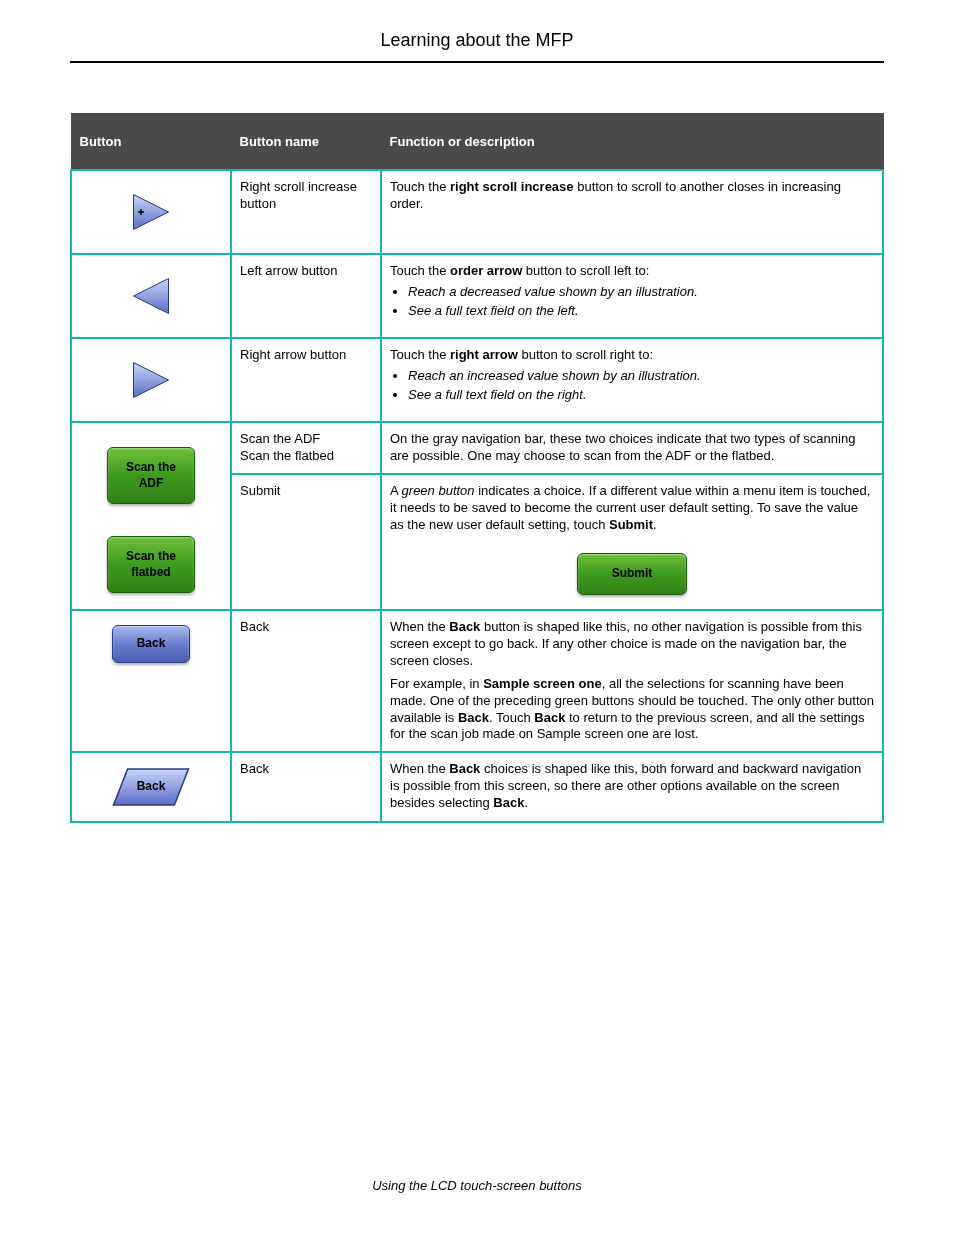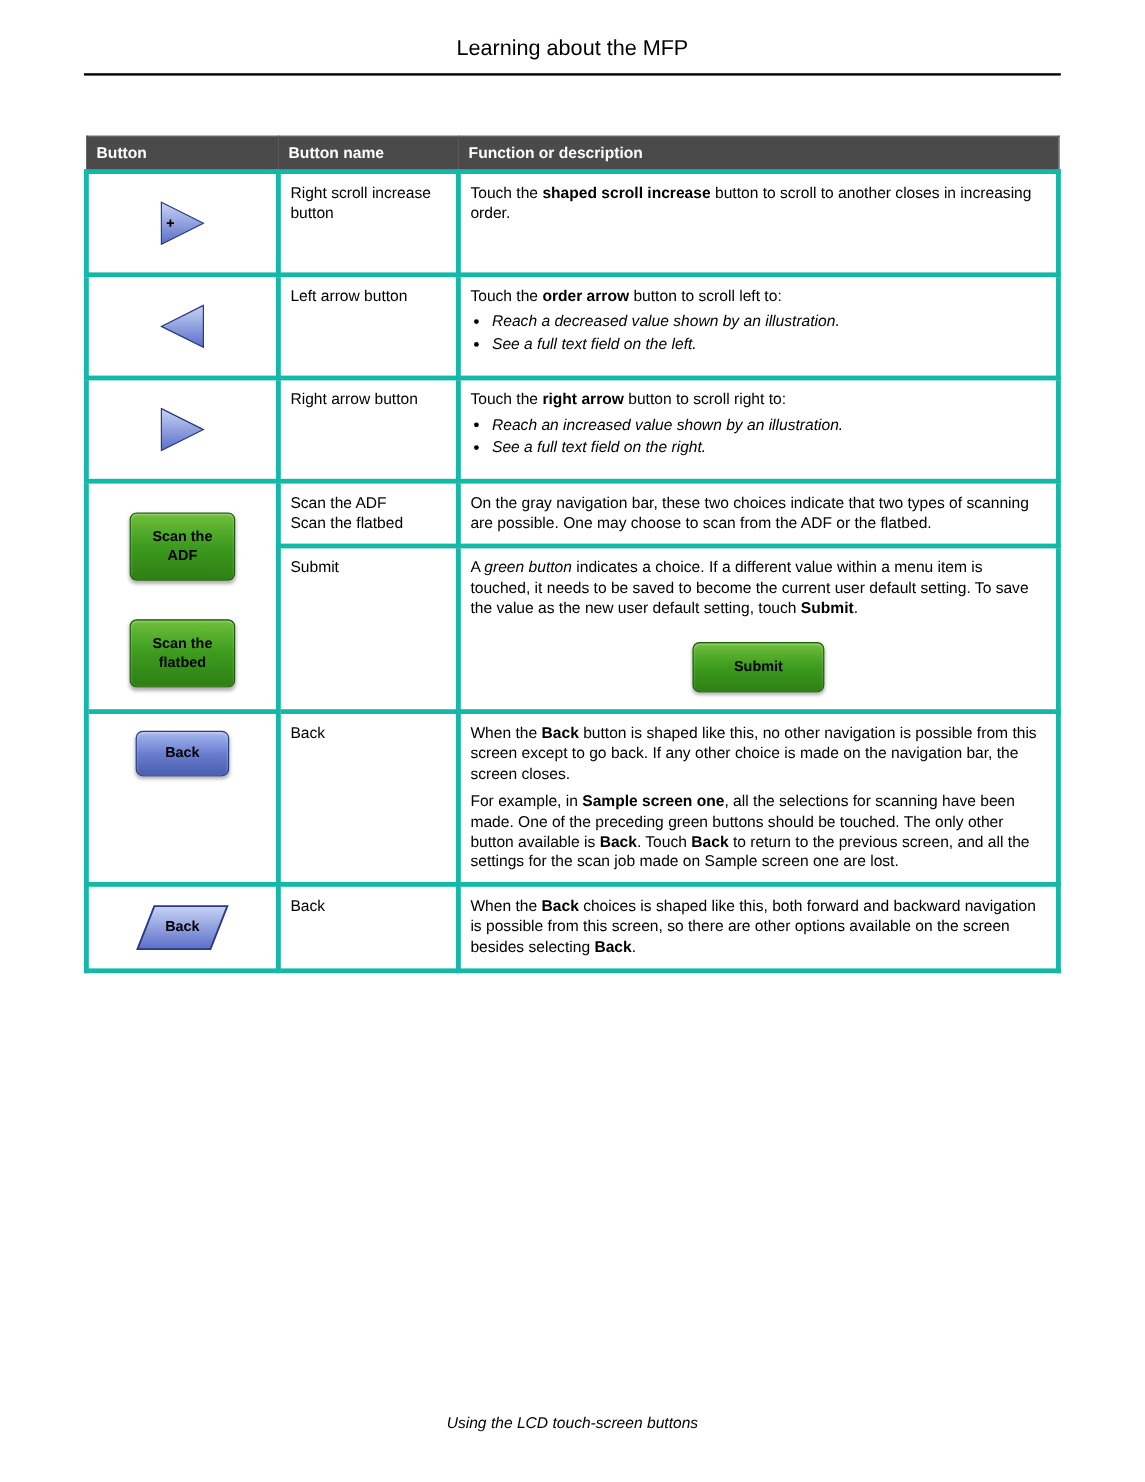--- a/index.html
+++ b/index.html
@@ -24,26 +24,26 @@
   }
   table.main-table {
     border-collapse: collapse;
     width: 100%;
     font-size: 13px;
   }
   table.main-table th {
     background: #4a4a4a;
     color: #fff;
     text-align: left;
-    padding: 6px 8px;
+    padding: 20px 8px;
     font-weight: bold;
     border: 1px solid #4a4a4a;
   }
   table.main-table td {
-    border: 4px solid #14b8a6;
+    border: 2px solid #14b8a6;
     padding: 8px 8px;
     vertical-align: top;
     line-height: 1.3;
   }
   .col-button { width: 160px; }
   .col-name { width: 150px; }
   .icon-cell {
     text-align: center;
     vertical-align: middle;
     padding: 12px 4px;
@@ -143,21 +143,21 @@
                 <stop offset="100%" stop-color="#5a6ec8"></stop>
           </linearGradient>
             </defs>
           <polygon points="15,15 85,50 15,85" fill="url(#gblue1)" stroke="#2a3a80" stroke-width="2"></polygon>
           <line x1="30" y1="44" x2="30" y2="56" stroke="#000" stroke-width="3"></line>
           <line x1="24" y1="50" x2="36" y2="50" stroke="#000" stroke-width="3"></line>
         </svg>
       </td>
       <td>Right scroll increase button</td>
       <td>
-        <span>Touch the </span><span class="bold">shaped scroll increase</span><span> button to scroll to another closes in increasing order.</span>
+        <span>Touch the </span><span class="bold">right scroll increase</span><span> button to scroll to another closes in increasing order.</span>
       </td>
     </tr>
 
     <tr>
       <td class="icon-cell">
         <svg class="arrow-svg" viewBox="0 0 100 100">
           <defs>
               <linearGradient id="gblue2" x1="0" y1="0" x2="0" y2="1">
             <stop offset="0%" stop-color="#c8d4f6"></stop>
                 <stop offset="100%" stop-color="#5a6ec8"></stop>

